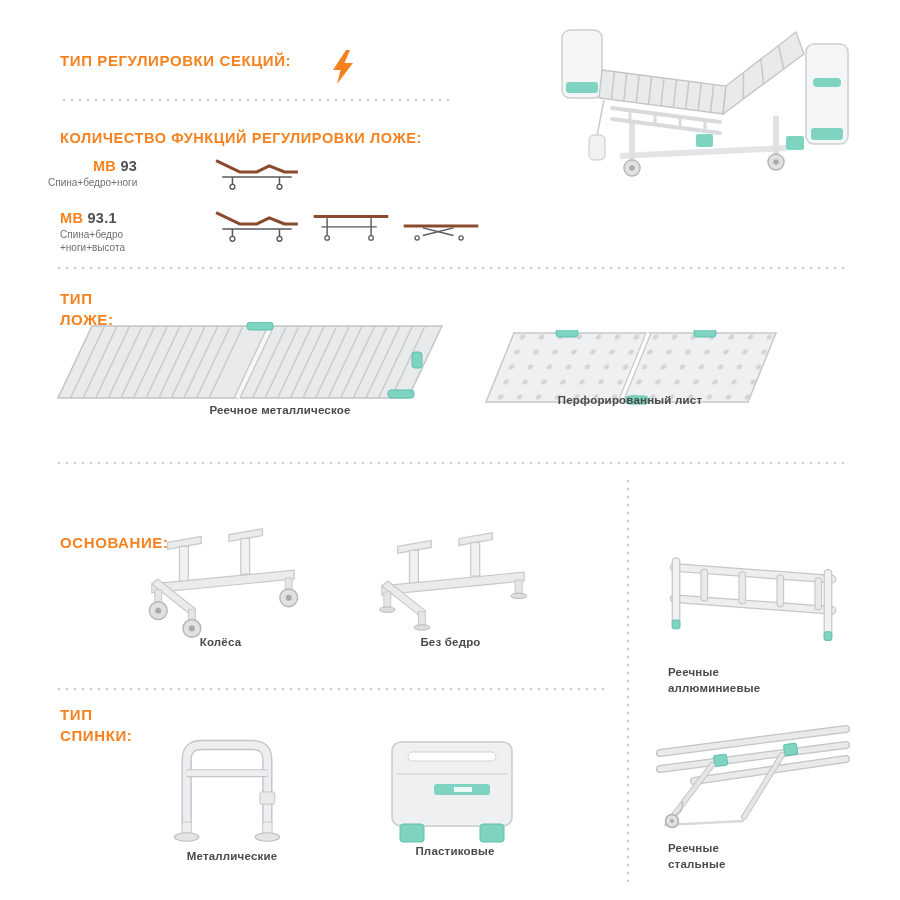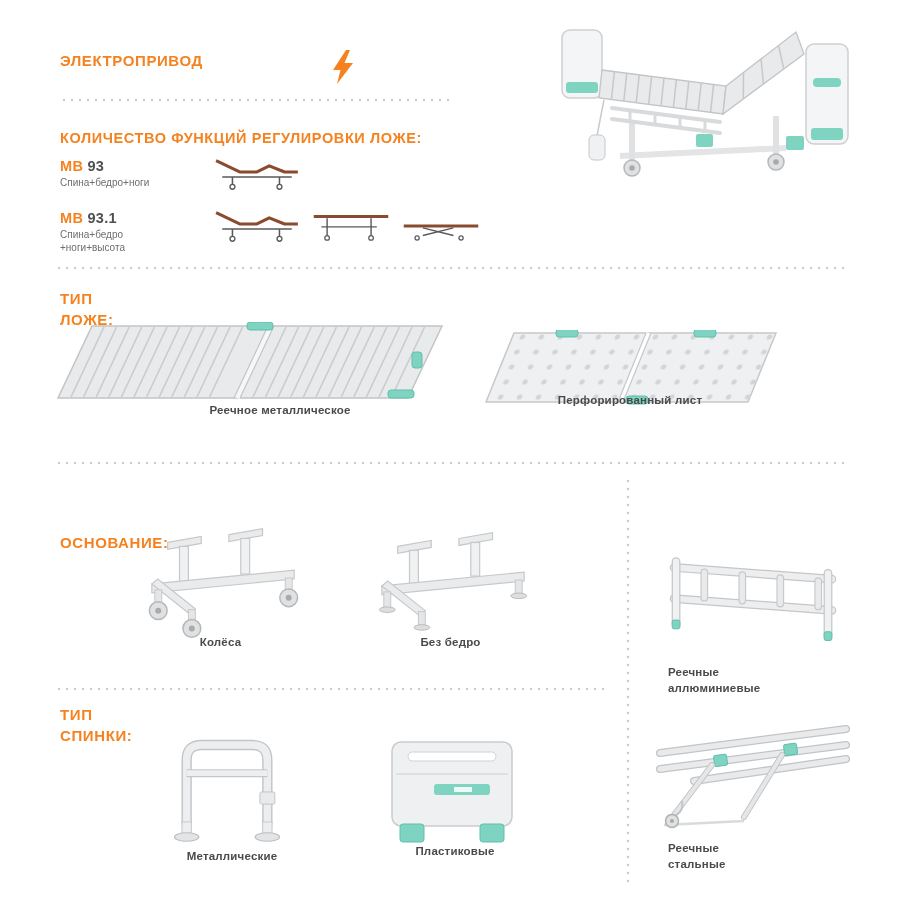--- a/index.html
+++ b/index.html
@@ -19,21 +19,21 @@
             background-size:8px 4px; background-repeat:repeat-x; background-position:0 50%; }
   .dots-v { width:4px; background-image:radial-gradient(circle,#cbcbcb 1.4px,transparent 1.6px);
             background-size:4px 8px; background-repeat:repeat-y; background-position:50% 0; }
 </style>
 </head>
 <body>
 
 <div class="canvas">
 
   <div class="abs h-orange" style="left:60px; top:50px;">
-    <div>ЭЛЕКТРОПРИВОД</div>
+    <div>ТИП РЕГУЛИРОВКИ СЕКЦИЙ:</div>
   </div>
   <svg class="abs" style="left:330px; top:50px;" width="26" height="34" viewBox="0 0 26 34">
     <polygon points="16,0 3,20 10.5,20 7,34 23,13 14.5,13 20,0" fill="#F5821F"></polygon>
   </svg>
 
   <svg class="abs" style="left:550px; top:8px;" width="305" height="185" viewBox="0 0 305 185">
 
     <path d="M54,92 Q50,112 47,128" stroke="#c8cacc" stroke-width="1.5" fill="none"></path>
     <rect x="39" y="127" width="16" height="25" rx="5" fill="#f0f1f2" stroke="#c6c8ca"></rect>
 
@@ -83,21 +83,21 @@
 
     <rect x="256" y="36" width="42" height="100" rx="8" fill="#f4f5f6" stroke="#cdcfd1" stroke-width="1.5"></rect>
     <rect x="263" y="70" width="28" height="9" rx="4" fill="#7fd4c1"></rect>
     <rect x="261" y="120" width="32" height="12" rx="3" fill="#7fd4c1"></rect>
   </svg>
 
   <div class="abs dots-h" style="left:60px; top:98px; width:390px;"></div>
 
   <div class="abs h-orange h-sub" style="left:60px; top:128px;">КОЛИЧЕСТВО ФУНКЦИЙ РЕГУЛИРОВКИ ЛОЖЕ:</div>
 
-  <div class="abs" style="left:60px; top:158px;">
+  <div class="abs" style="left:48px; top:158px;text-align:right;">
     <div class="model-line">
       <span class="brand">МВ</span>
       <span class="num">93</span>
     </div>
     <div class="desc">Спина+бедро+ноги</div>
   </div>
   <svg class="abs" style="left:212px; top:156px;" width="92" height="36" viewBox="0 0 90 34">
     <polyline points="4,4 27,15 44,15 56,9 71,15 84,15" stroke="#8a4a2d" stroke-width="3" fill="none" stroke-linejoin="round"></polyline>
     <line x1="10" y1="20" x2="78" y2="20" stroke="#58595b" stroke-width="1.5"></line>
     <line x1="20" y1="20" x2="20" y2="27" stroke="#58595b" stroke-width="1.5"></line>

